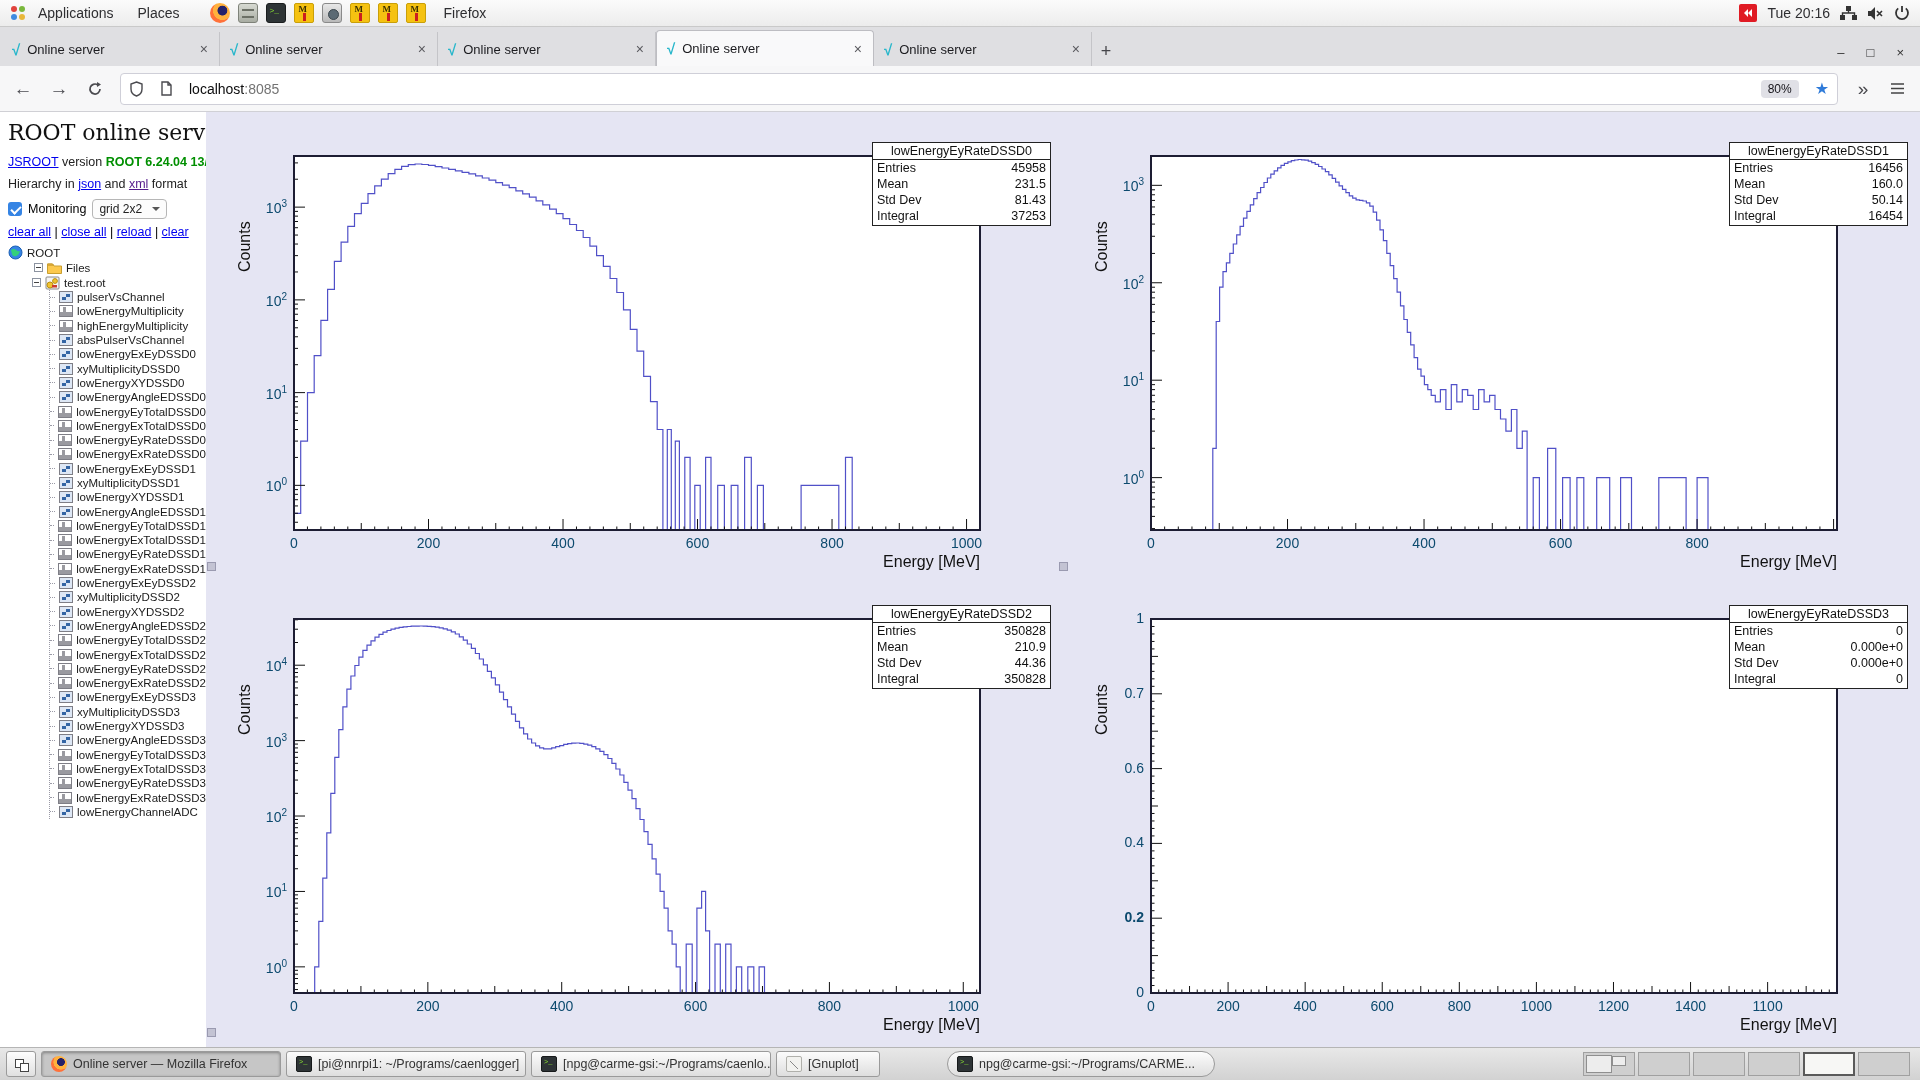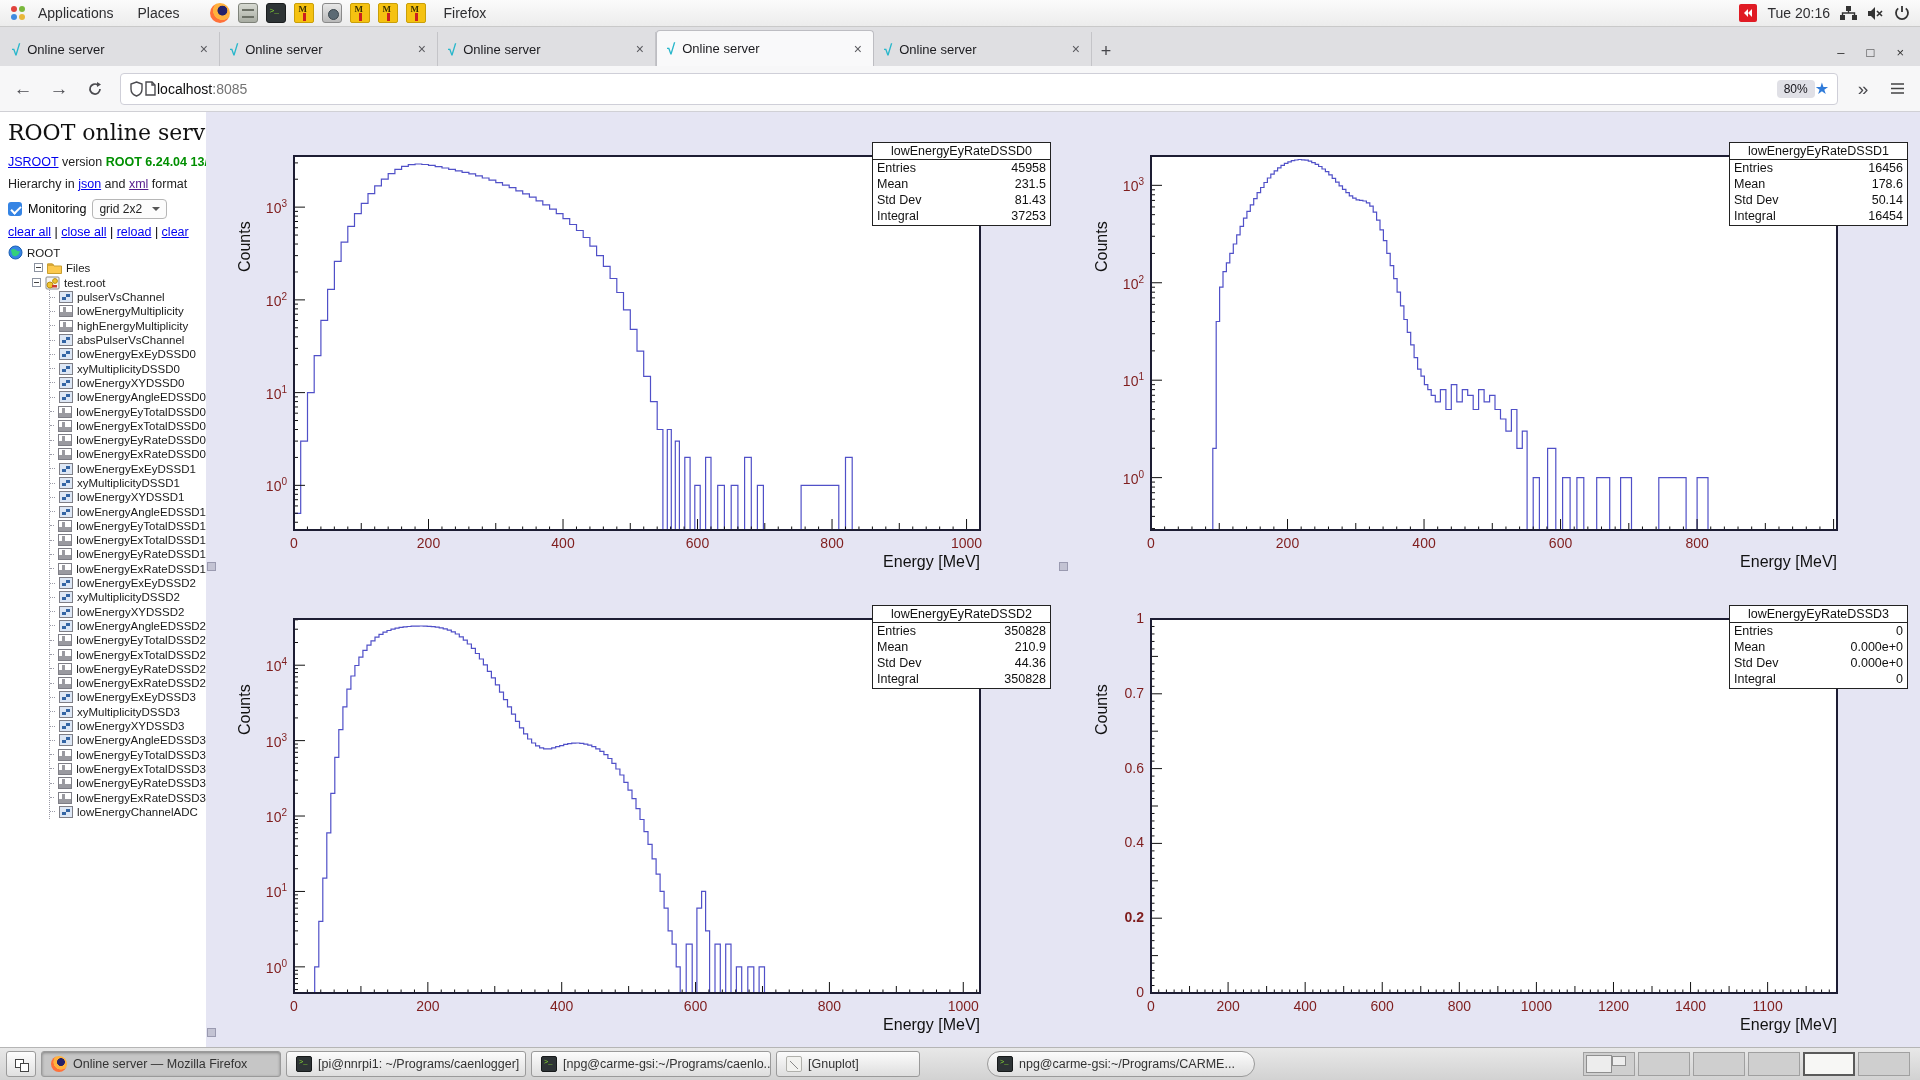--- a/index.html
+++ b/index.html
@@ -38,21 +38,21 @@
   .tab .favicon { color:#29b7cb; font-weight:bold; font-size:15px; }
   .tab .tab-label { flex:1; white-space:nowrap; overflow:hidden; }
   .tab .tab-close { color:#5a5a5f; font-size:14px; padding:0 3px; }
   .newtab { width:28px; height:30px; display:flex; align-items:center; justify-content:center; font-size:18px; color:#45454a; }
   .tab-spacer { flex:1; }
   .winctl { display:flex; align-items:center; gap:22px; padding:0 14px 6px 0; font-size:13px; color:#333; }
 
   
   .navbar { height:46px; background:#f7f7f8; border-bottom:1px solid #d0d0d5; display:flex; align-items:center; padding:0 8px; gap:6px; }
   .nav-btn { width:30px; height:30px; display:flex; align-items:center; justify-content:center; font-size:19px; color:#4a4a4f; border-radius:3px; }
-  .urlbar { flex:1; height:32px; background:#fff; border:1px solid #cfcfd8; border-radius:4px; display:flex; align-items:center; padding:0 8px; gap:0; margin:0 4px; }
+  .urlbar { flex:1; height:32px; background:#fff; border:1px solid #cfcfd8; border-radius:4px; display:flex; align-items:center; padding:0 8px; gap:16px; margin:0 4px; }
   .urlbar .url-text { font-size:14px; color:#0c0c0d; }
   .urlbar .url-port { color:#737373; }
   .urlbar .flex { flex:1; }
   .zoom-badge { background:#e0e0e6; border-radius:4px; font-size:12px; padding:2px 7px; color:#15141a; }
   .nav-right { display:flex; align-items:center; gap:4px; font-size:17px; color:#4a4a4f; }
 
   
   .content { display:flex; height:935px; }
   .sidebar { width:206px; background:#fff; padding:8px 0 0 8px; overflow:hidden; flex:none; }
   .sb-title { font-family:"DejaVu Serif","Liberation Serif",serif; font-size:22px; color:#111; margin-bottom:10px; white-space:nowrap; }
@@ -80,21 +80,21 @@
   .hicon.h2::after { content:""; position:absolute; left:2px; top:2px; width:8px; height:6px;
       background:conic-gradient(#3465a4 0 25%, transparent 25% 50%, #3465a4 50% 75%, transparent 75%); }
 
   
   .plotgrid { position:relative; width:1714px; height:935px; background:#e5e5f3; }
   .panels { display:grid; grid-template-columns:857px 857px; grid-template-rows:463px 463px; }
   .panel { position:relative; width:857px; height:463px; }
   .plotsvg { position:absolute; left:0; top:0; }
   .ylabel { position:absolute; left:30px; top:160px; transform:rotate(-90deg); transform-origin:0 0; font-size:16px; color:#111; white-space:nowrap; }
   .xlabel { position:absolute; top:441px; right:83px; font-size:16px; color:#111; }
-  .ticklab { position:absolute; font-size:14px; color:#7f1d1d; }
+  .ticklab { position:absolute; font-size:14px; color:#0c4a6e; }
   .ticklab sup { font-size:10px; }
   .xticklab { width:60px; text-align:center; }
   .yticklab { left:0; width:81px; text-align:right; }
   .stats { position:absolute; top:30px; right:12px; width:179px; background:#fff; border:1px solid #222; font-size:12.5px; color:#111; z-index:3; }
   .stitle { text-align:center; border-bottom:1px solid #222; padding:1px 2px; height:17px; overflow:hidden; }
   .srow { display:flex; justify-content:space-between; padding:0.5px 4px; line-height:15.2px; }
   .splitter { position:absolute; width:9px; height:9px; background:#c3c3d3; border:1px solid #9a9ab0; z-index:5; }
 
   
   .taskbar { height:33px; background:linear-gradient(#e8e8e8,#d2d2d2); border-top:1px solid #b5b5b5;
@@ -668,21 +668,21 @@
     <div class="ylabel">Counts</div>
     <div class="xlabel">Energy [MeV]</div>
     <div class="stats">
       <div class="stitle">lowEnergyEyRateDSSD1</div>
       <div class="srow">
                 <span>Entries</span>
                 <span>16456</span>
               </div>
       <div class="srow">
                 <span>Mean</span>
-                <span>178.6</span>
+                <span>160.0</span>
               </div>
       <div class="srow">
                 <span>Std Dev</span>
                 <span>50.14</span>
               </div>
       <div class="srow">
                 <span>Integral</span>
                 <span>16454</span>
               </div>
     </div>
@@ -1033,21 +1033,21 @@
     <span class="twlabel">Online server — Mozilla Firefox</span>
   </span>
         <span class="taskwin" style="width: 240px;">
     <span class="twicon terminal"></span>
     <span class="twlabel">[pi@nnrpi1: ~/Programs/caenlogger]</span>
   </span>
         <span class="taskwin" style="width: 240px;">
     <span class="twicon terminal"></span>
     <span class="twlabel">[npg@carme-gsi:~/Programs/caenlo...</span>
   </span>
-        <span class="taskwin" style="width: 144px;">
+        <span class="taskwin" style="width: 104px;">
     <span class="twicon gnuplot"></span>
     <span class="twlabel">[Gnuplot]</span>
   </span>
         <span class="taskwin gap-before" style="width: 268px; border-radius: 13px;">
     <span class="twicon terminal"></span>
     <span class="twlabel">npg@carme-gsi:~/Programs/CARME...</span>
   </span>
       </span>
     <span class="tb-spacer"></span>
     <span class="pager" id="pager">

